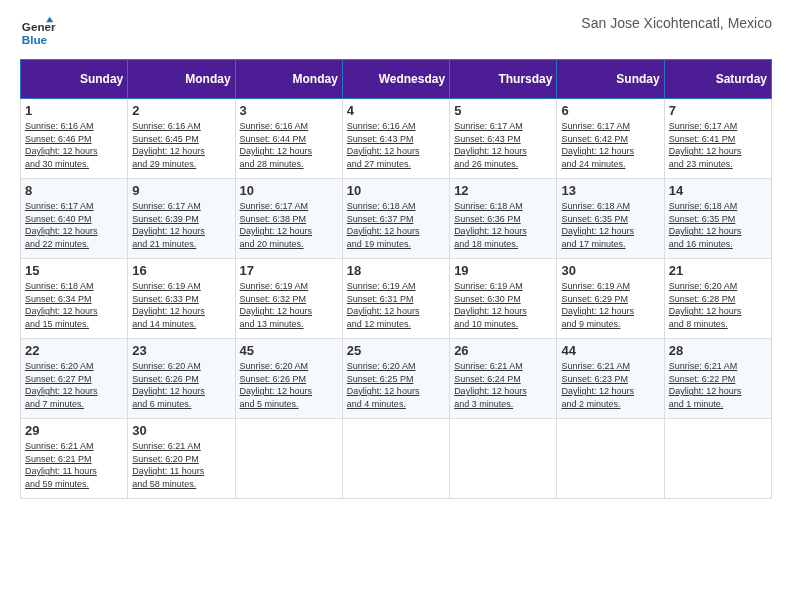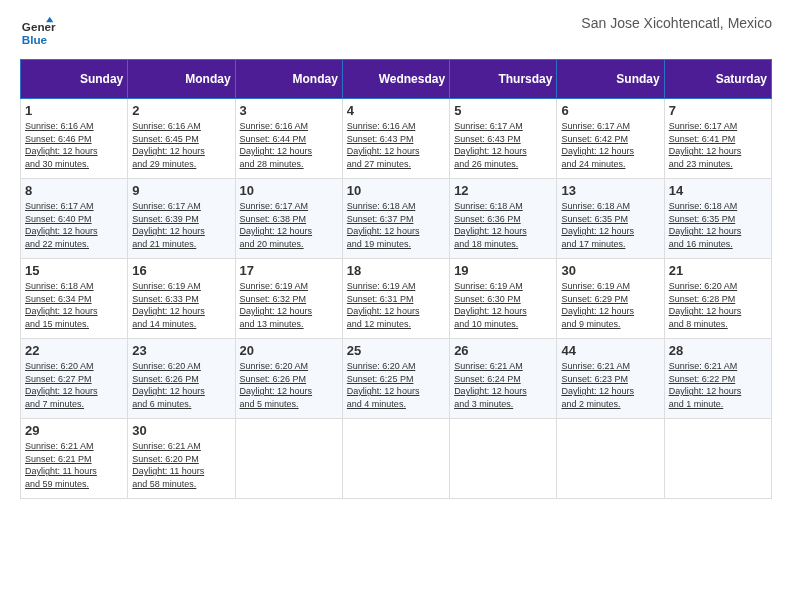--- a/index.html
+++ b/index.html
@@ -210,21 +210,21 @@
         <tr>
           <td>
             <span class="day-number">22</span>
             <div class="day-info">Sunrise: 6:20 AM<br>Sunset: 6:27 PM<br>Daylight: 12 hours<br>and 7 minutes.</div>
           </td>
           <td>
             <span class="day-number">23</span>
             <div class="day-info">Sunrise: 6:20 AM<br>Sunset: 6:26 PM<br>Daylight: 12 hours<br>and 6 minutes.</div>
           </td>
           <td>
-            <span class="day-number">20</span>
+            <span class="day-number">45</span>
             <div class="day-info">Sunrise: 6:20 AM<br>Sunset: 6:26 PM<br>Daylight: 12 hours<br>and 5 minutes.</div>
           </td>
           <td>
             <span class="day-number">25</span>
             <div class="day-info">Sunrise: 6:20 AM<br>Sunset: 6:25 PM<br>Daylight: 12 hours<br>and 4 minutes.</div>
           </td>
           <td>
             <span class="day-number">26</span>
             <div class="day-info">Sunrise: 6:21 AM<br>Sunset: 6:24 PM<br>Daylight: 12 hours<br>and 3 minutes.</div>
           </td>

